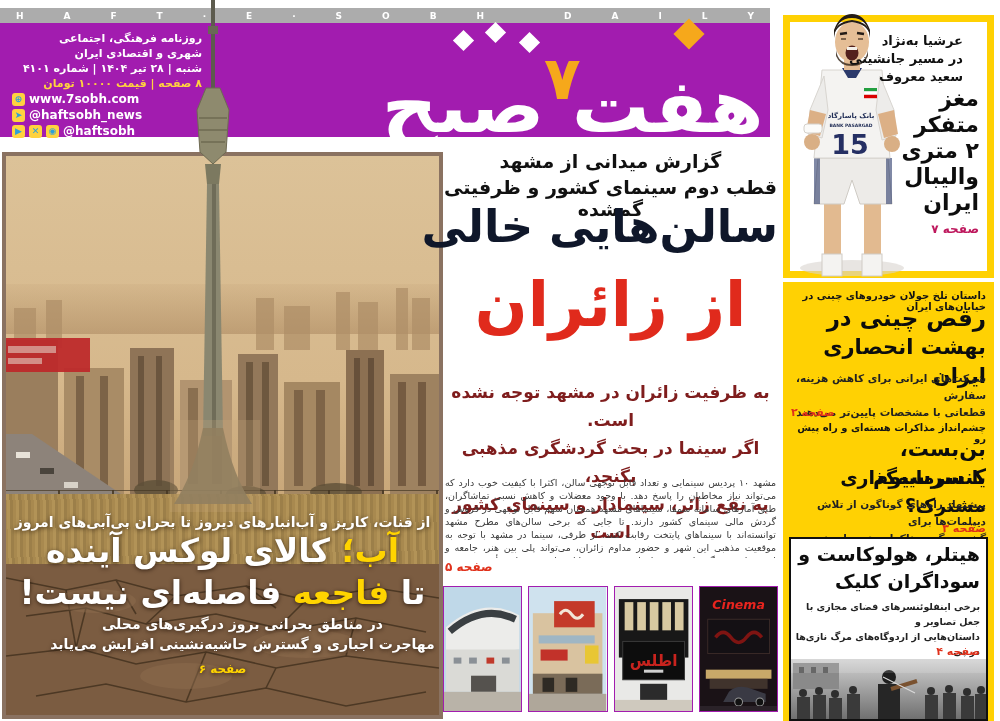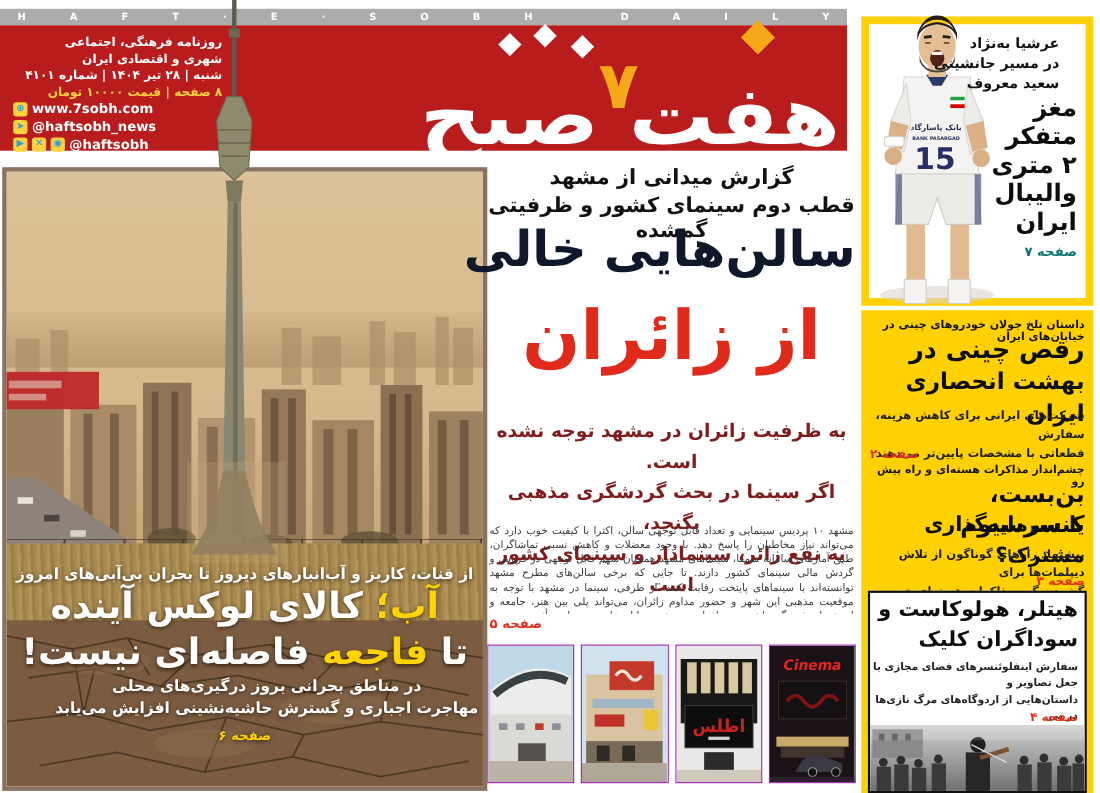--- a/index.html
+++ b/index.html
@@ -3,21 +3,21 @@
 <meta charset="utf-8">
 <style>
   html,body{margin:0;padding:0;background:#e9e9e9;}
   #page{position:relative;width:1000px;height:721px;background:#fff;overflow:hidden;
         font-family:"DejaVu Sans",sans-serif;}
   .abs{position:absolute;}
   
   #latin-strip{left:0;top:8px;width:770px;height:15px;background:#ACACAC;color:#fff;
      font-size:9px;font-weight:bold;display:flex;justify-content:space-between;
      align-items:center;padding:0 16px;box-sizing:border-box;letter-spacing:0;}
-  #blue-header{left:0;top:23px;width:770px;height:114px;background:#b91c1c;}
+  #blue-header{left:0;top:23px;width:770px;height:114px;background:#a21caf;}
   #info-block{position:absolute;left:12px;top:8px;width:190px;color:#fff;}
   .inf-fa{direction:rtl;text-align:right;font-size:11px;font-weight:bold;line-height:15px;}
   .inf-yellow{color:#FFD23F;}
   .inf-lat{direction:ltr;text-align:left;font-size:12px;font-weight:bold;line-height:16px;display:flex;align-items:center;gap:4px;}
   .ic{display:inline-flex;width:13px;height:13px;border-radius:3px;background:#FFD23F;color:#2D9FD8;
       font-size:9px;align-items:center;justify-content:center;font-weight:bold;}
   
   #logo{position:absolute;right:4px;top:2px;width:380px;height:110px;}
   #logo-word{position:absolute;right:2px;bottom:-14px;font-size:74px;font-weight:bold;color:#fff;
      direction:rtl;transform:scaleX(1.05);transform-origin:right;white-space:nowrap;}
@@ -61,21 +61,21 @@
   .tile{flex:1;border:1px solid #a21caf;background:#fff;overflow:hidden;}
   .tile svg{display:block;width:100%;height:100%;}
   
   #vb-box{left:783px;top:15px;width:211px;height:263px;background:#fff;border:7px solid #FFD103;
      box-sizing:border-box;}
   #vb-player{position:absolute;left:-6px;top:-16px;width:140px;height:272px;overflow:visible;}
   #vb-kicker{position:absolute;right:24px;top:10px;direction:rtl;text-align:right;font-size:13px;
      font-weight:900;color:#111;line-height:18px;}
   #vb-head{position:absolute;right:8px;top:64px;direction:rtl;text-align:right;font-size:22px;
      font-weight:900;color:#0d0d0d;line-height:26px;}
-  #vb-page{position:absolute;right:8px;top:200px;font-size:12px;font-weight:900;color:#0f766e;direction:rtl;}
+  #vb-page{position:absolute;right:8px;top:200px;font-size:12px;font-weight:900;color:#be185d;direction:rtl;}
   #yellow-panel{left:783px;top:282px;width:211px;height:439px;background:#FFD103;}
   .yp{position:absolute;right:8px;left:8px;direction:rtl;text-align:right;}
   .yp-kicker{font-size:10px;font-weight:900;color:#141414;}
   .yp-h{font-weight:900;color:#0d0d0d;}
   .yp-sub{font-size:10.5px;font-weight:bold;color:#222;line-height:17px;}
   .yp-page{font-size:11px;font-weight:900;color:#E0301A;}
   #holo-card{position:absolute;left:6px;top:255px;width:199px;height:184px;background:#fff;
      border:2px solid #101010;box-sizing:border-box;overflow:hidden;}
   #holo-h{position:absolute;right:6px;top:2px;direction:rtl;text-align:right;font-size:19px;
      font-weight:900;color:#0d0d0d;line-height:27px;}
@@ -394,21 +394,21 @@
       <div>گشودن گره مذاکرات هسته‌ای خبر می‌دهد</div>
     </div>
     <div class="yp yp-page" style="top:240px;">صفحه ۳</div>
 
     <div id="holo-card">
       <div id="holo-h">
         <div>هیتلر، هولوکاست و</div>
         <div>سوداگران کلیک</div>
       </div>
       <div id="holo-sub">
-        <div>سفارش اینفلوئنسرهای فضای مجازی با جعل تصاویر و</div>
+        <div>برخی اینفلوئنسرهای فضای مجازی با جعل تصاویر و</div>
         <div>داستان‌هایی از اردوگاه‌های مرگ نازی‌ها در پی</div>
         <div>دیده شدن و سود بیشتر هستند</div>
       </div>
       <div id="holo-page">صفحه ۴</div>
       <svg id="holo-photo" viewBox="0 0 195 60" preserveAspectRatio="none">
         <defs>
           <linearGradient id="bwg" x1="0" y1="0" x2="0" y2="1">
             <stop offset="0" stop-color="#D2D2D2"></stop>
               <stop offset="1" stop-color="#707070"></stop>
           </linearGradient>

